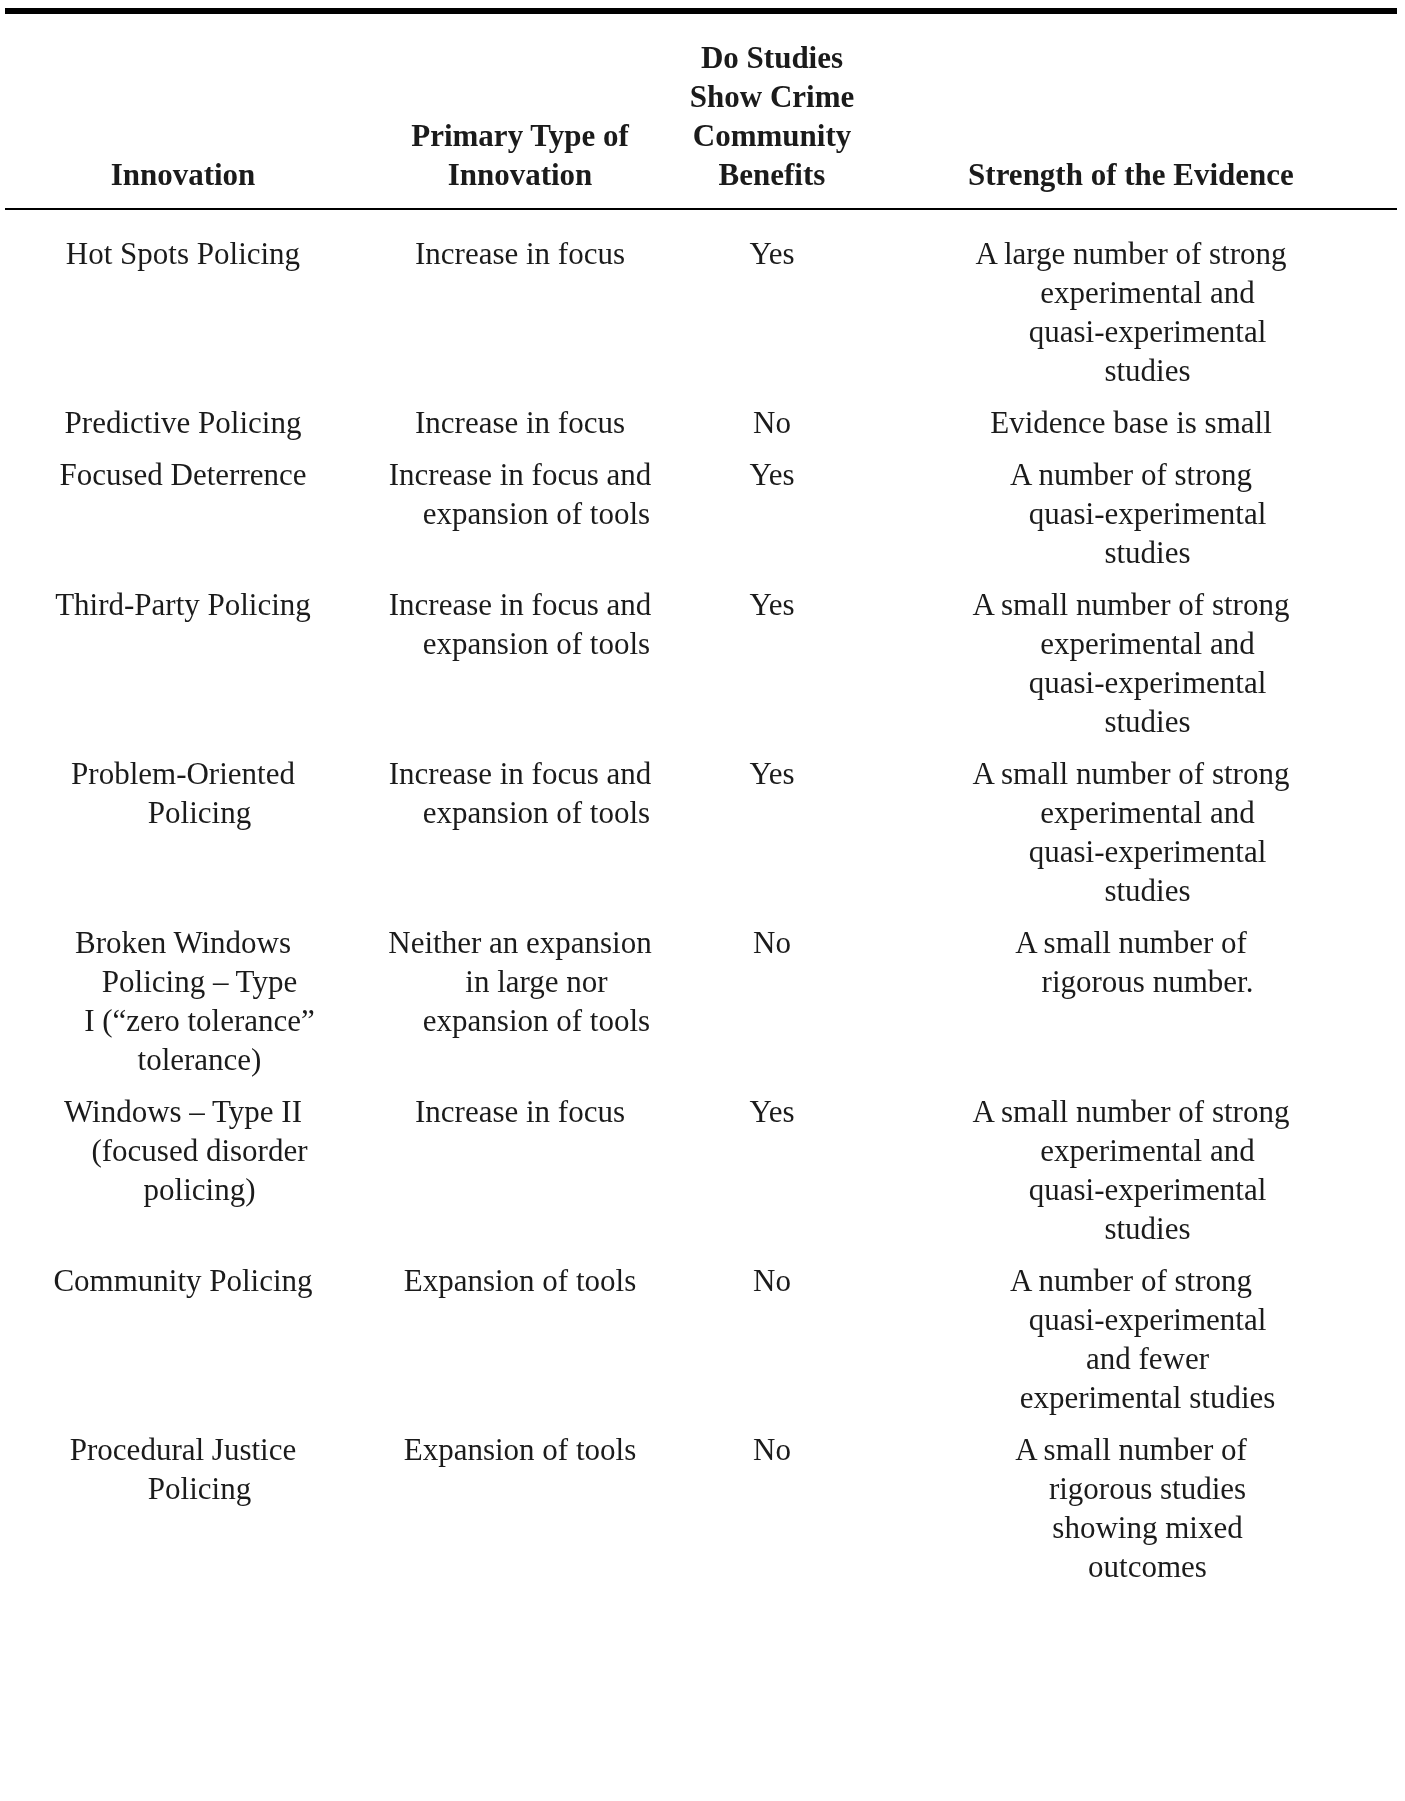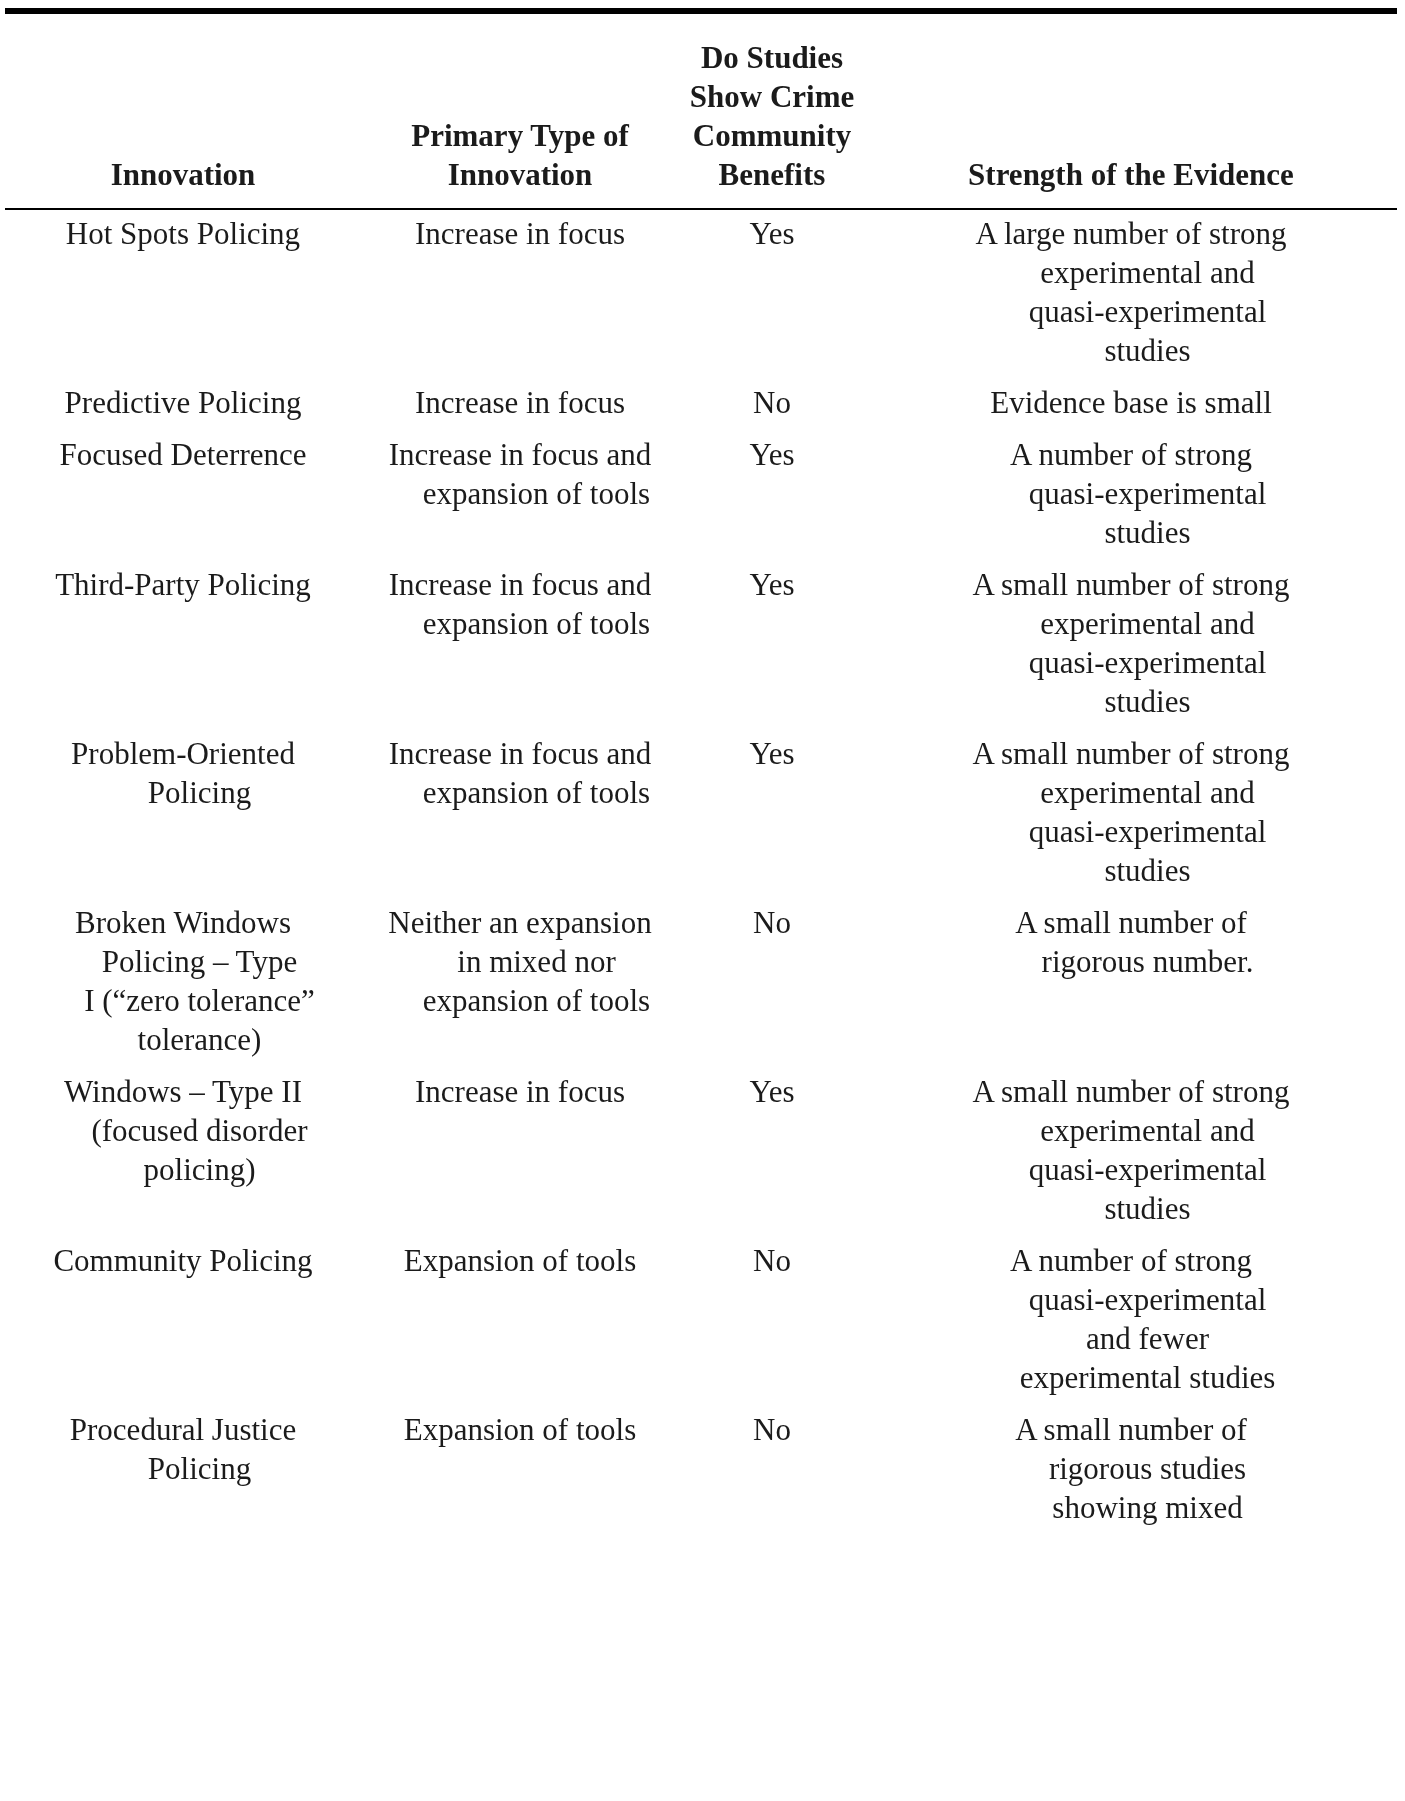--- a/index.html
+++ b/index.html
@@ -29,21 +29,21 @@
     display: grid;
     grid-template-columns: 366px 308px 196px auto;
     align-items: start;
   }
   .thead {
     align-items: end;
     border-bottom: 2px solid #000000;
     padding-bottom: 14px;
   }
   .tbody {
-    padding-top: 4px;
+    padding-top: 24px;
   }
   .trow {
     padding-bottom: 13px;
   }
   .cell {
     font-size: 31px;
     line-height: 39px;
     padding-right: 10px;
     text-align: center;
   }
@@ -168,21 +168,21 @@
       </div>
       <div class="grid-row trow">
         <div class="cell">
           <div class="ln">Broken Windows</div>
           <div class="ln cont">Policing – Type</div>
           <div class="ln cont">I (“zero tolerance”</div>
           <div class="ln cont">tolerance)</div>
         </div>
         <div class="cell">
           <div class="ln">Neither an expansion</div>
-          <div class="ln cont">in mixed nor</div>
+          <div class="ln cont">in large nor</div>
           <div class="ln cont">expansion of tools</div>
         </div>
         <div class="cell">
           <div class="ln">No</div>
         </div>
         <div class="cell">
           <div class="ln">A small number of</div>
           <div class="ln cont">rigorous number.</div>
         </div>
       </div>
@@ -230,16 +230,17 @@
         <div class="cell">
           <div class="ln">Expansion of tools</div>
         </div>
         <div class="cell">
           <div class="ln">No</div>
         </div>
         <div class="cell">
           <div class="ln">A small number of</div>
           <div class="ln cont">rigorous studies</div>
           <div class="ln cont">showing mixed</div>
+          <div class="ln cont">outcomes</div>
         </div>
       </div>
     </div>
 </div>
 
 </body></html>

